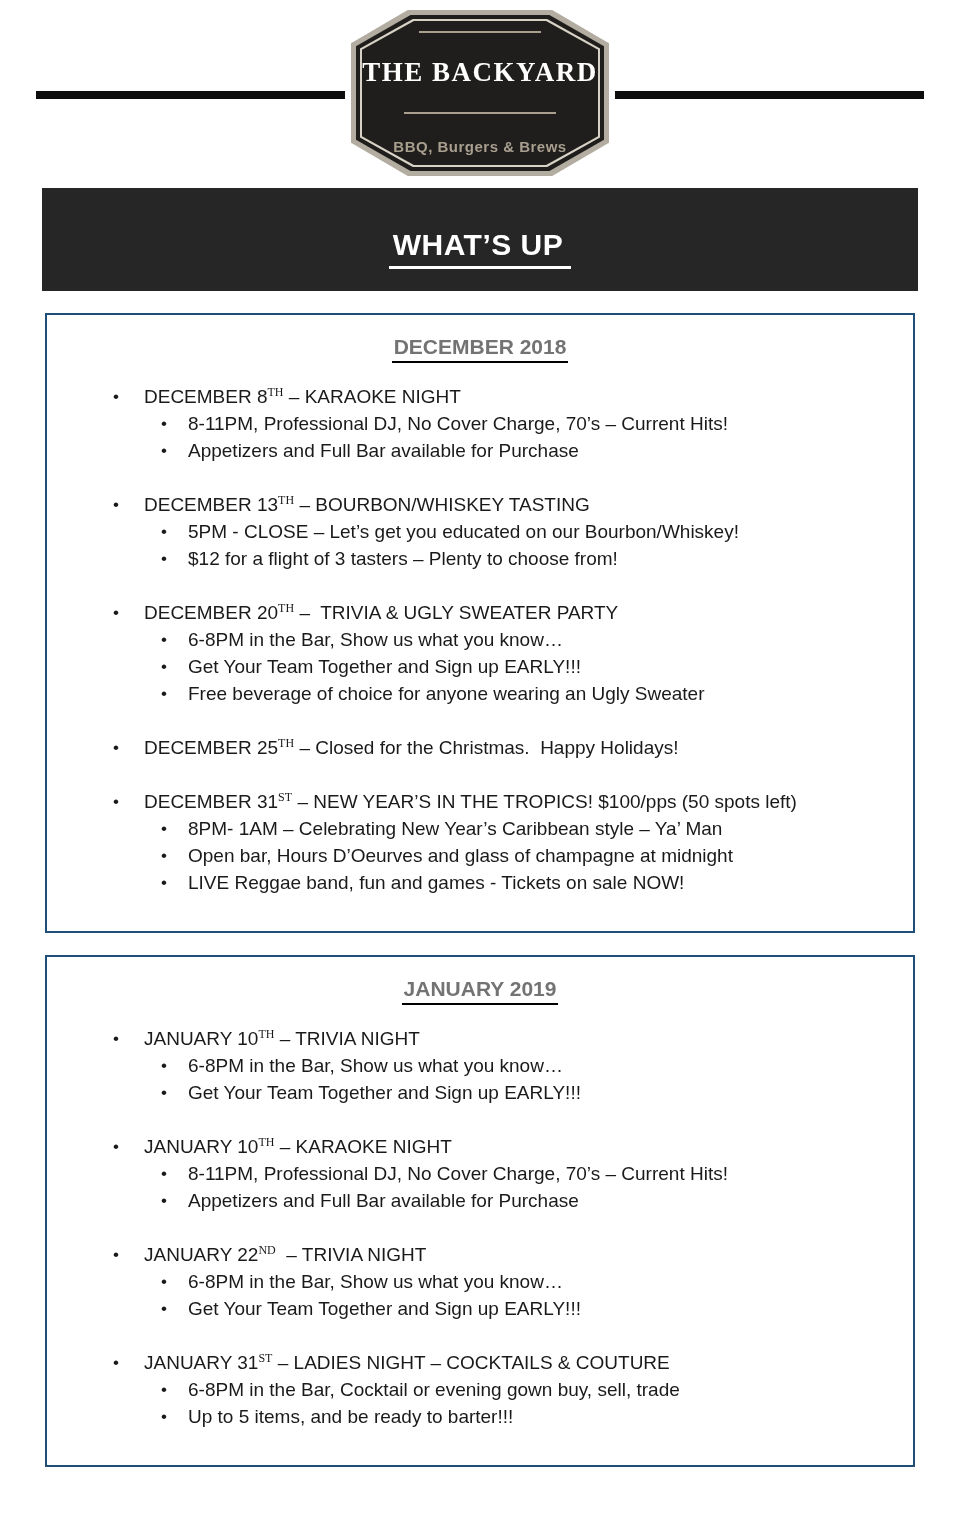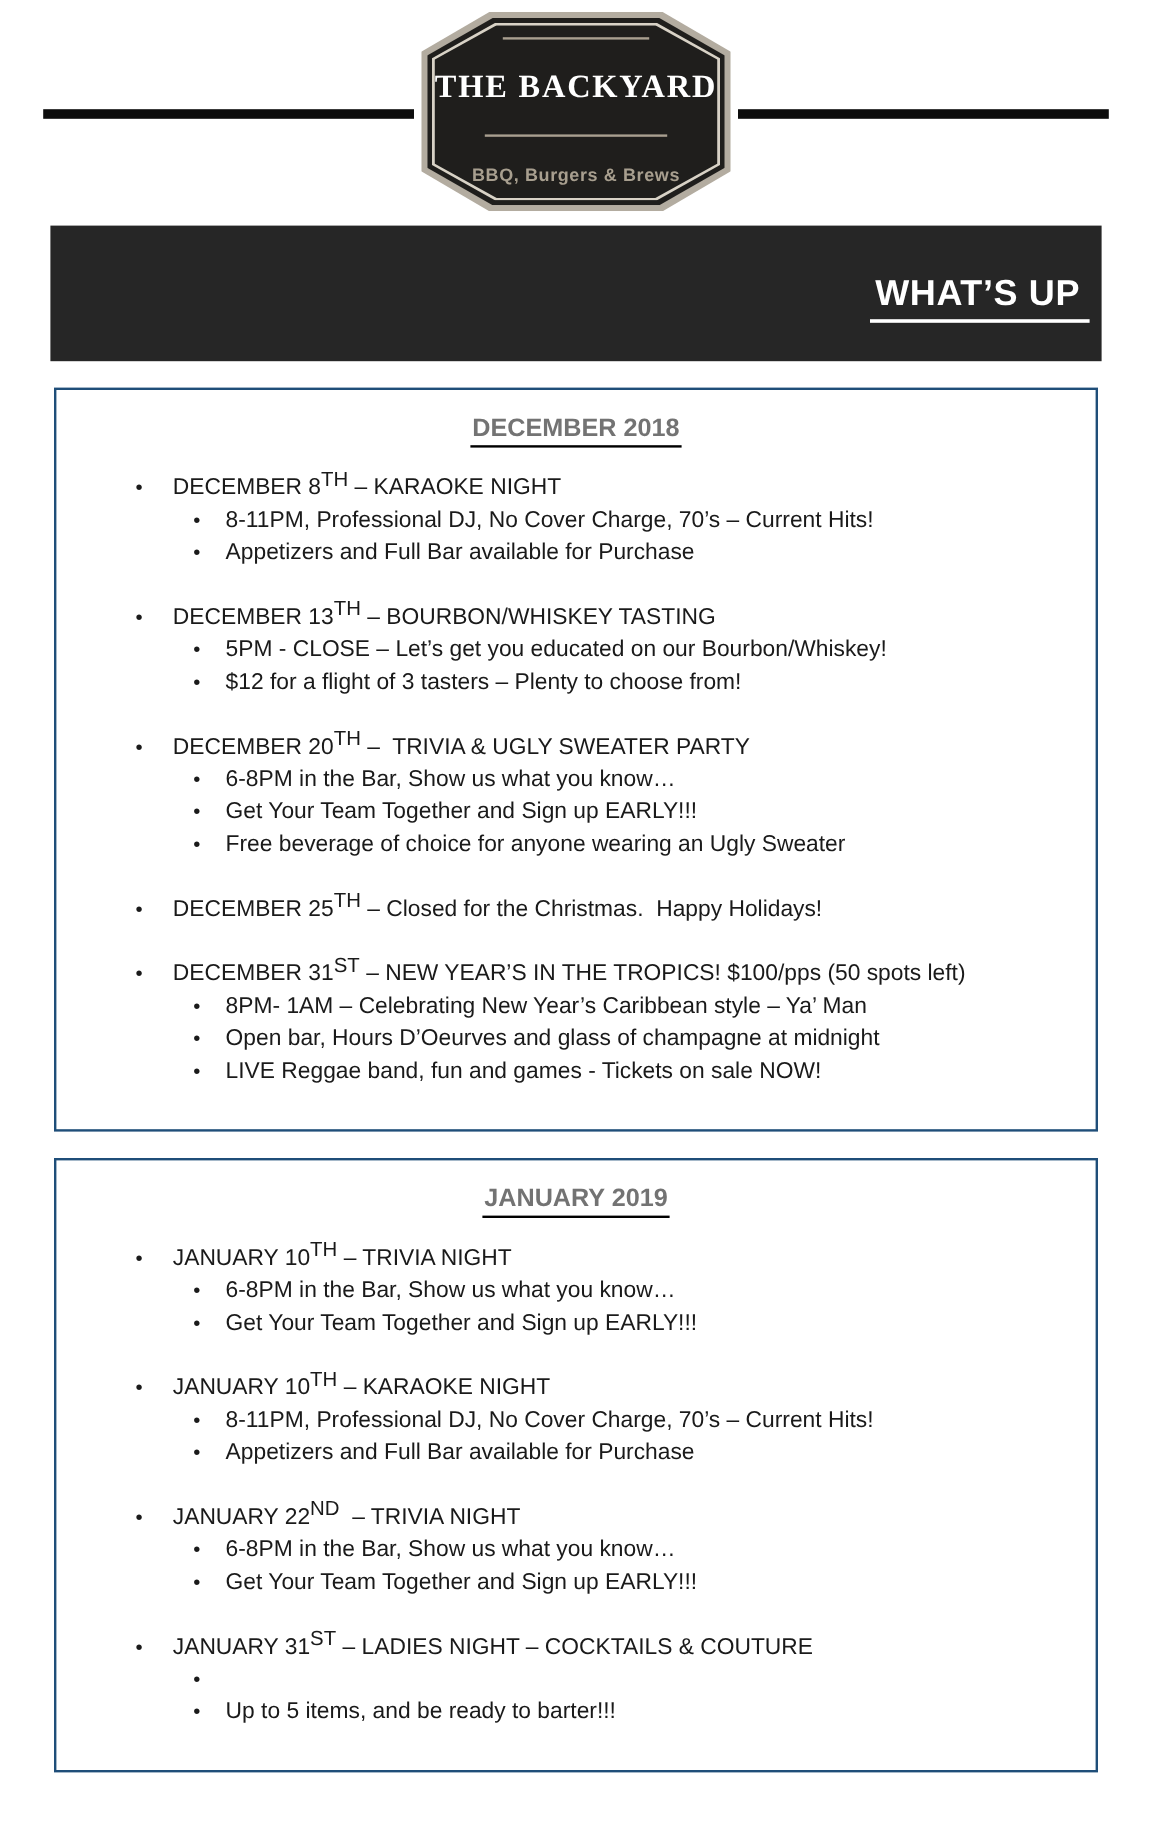--- a/index.html
+++ b/index.html
@@ -27,42 +27,42 @@
       display:flex;flex-direction:column;align-items:center;justify-content:center;row-gap:24px;}
   .badge-rule{height:2px;background:var(--badge-accent,#a89f8f);}
   .badge-rule.top{width:52%;}
   .badge-rule.mid{width:64%;}
   .badge-title{color:#ffffff;font-family:"Liberation Serif","DejaVu Serif",serif;
       font-weight:700;font-size:27px;letter-spacing:1.5px;white-space:nowrap;}
   .badge-subtitle{color:var(--badge-accent,#a89f8f);font-weight:700;font-size:15px;letter-spacing:.5px;}
 
   
   .header{margin:0 42px;background:var(--header-bg,#262626);color:var(--header-text,#fff);
-      text-align:right;padding:40px 10px 32px;}
+      text-align:center;padding:40px 10px 22px;}
   .header-title{display:inline-block;font-size:30px;font-weight:700;letter-spacing:.5px;
       border-bottom:3px solid #ffffff;padding:0 8px 4px 4px;}
   .header-subtitle{margin-top:12px;font-size:20px;font-weight:700;}
 
   
   .section-box{margin:22px 45px 0;border:2px solid var(--box-border,#1f4e79);
       background:#fff;padding:16px 28px 8px;}
   .section-title-row{text-align:center;margin:4px 0 20px;}
   .section-title{display:inline-block;font-size:21px;font-weight:700;color:#737373;
       border-bottom:2px solid #000;padding:0 2px 2px;}
   .event{margin-bottom:27px;}
   .line{display:flex;font-size:19px;line-height:27px;}
   .bullet{flex:0 0 auto;color:#1a1a1a;}
   .bullet::before{content:"\2022";}
   .l1{padding-left:38px;}
   .l1 .bullet{width:31px;font-size:17px;}
   .l2{padding-left:86px;}
   .l2 .bullet{width:27px;font-size:17px;}
   .txt{flex:1 1 auto;}
   .event-title-text{white-space:pre-wrap;}
-  sup.sup{font-size:17px;line-height:0;vertical-align:super;}
+  sup.sup{font-size:12px;line-height:0;vertical-align:super;font-family:Liberation Serif, serif;}
 </style>
 </head>
 <body>
 
 <div class="page">
 
   <div class="logo-band">
     <div class="band-line"></div>
     <div class="badge-wrap">
       <div class="b0 clip"></div>
@@ -213,20 +213,21 @@
       </div>
     </div>
 
     <div class="event">
       <div class="line l1">
         <span class="bullet"></span>
         <span class="txt event-title-text"><span>JANUARY 31</span><sup class="sup">ST</sup><span> – LADIES NIGHT – COCKTAILS &amp; COUTURE</span></span>
       </div>
       <div class="line l2">
         <span class="bullet"></span>
+        <span class="txt">6-8PM in the Bar, Cocktail or evening gown buy, sell, trade</span>
       </div>
       <div class="line l2">
         <span class="bullet"></span>
         <span class="txt">Up to 5 items, and be ready to barter!!!</span>
       </div>
     </div>
   </div>
 
 </div>
 

